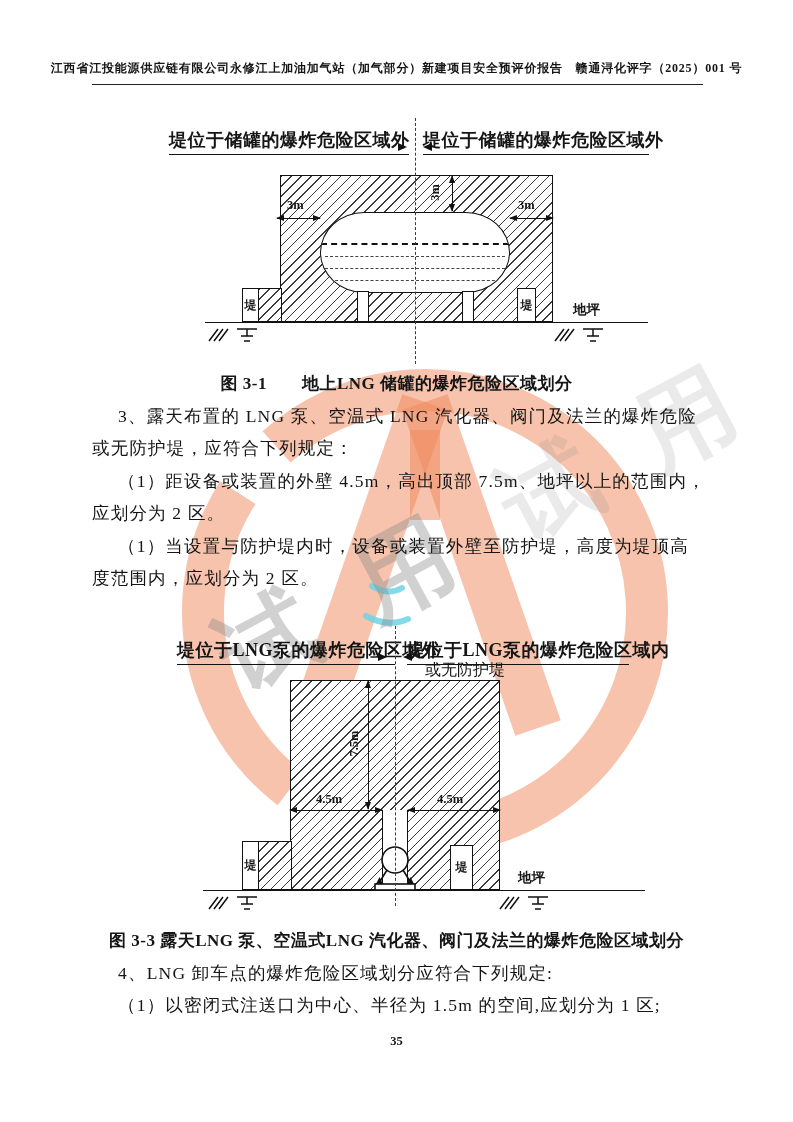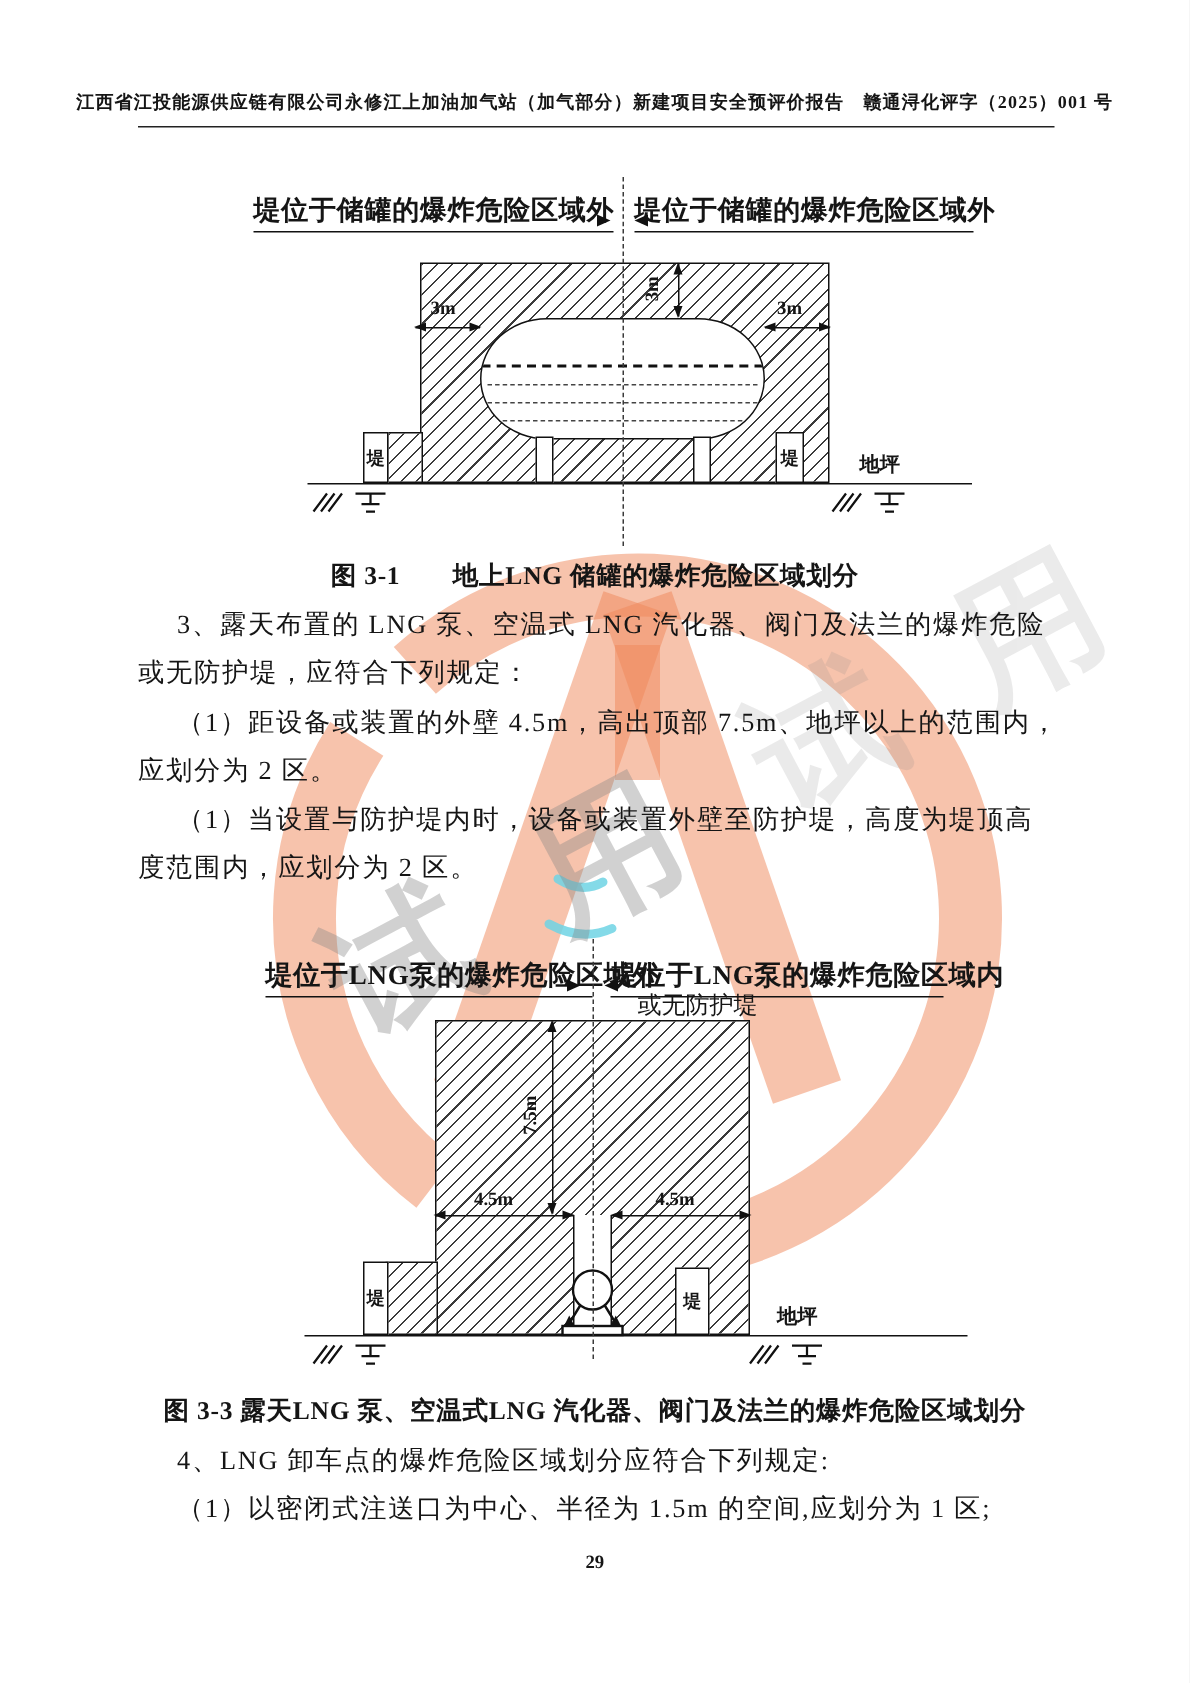--- a/index.html
+++ b/index.html
@@ -183,14 +183,14 @@
         <path d="M30,5 L50,5 M40,5 L40,12 M34,12 L46,12 M37,17 L43,17"></path>
       </g>
     </svg>
   </div>
 
   <div class="caption" style="top:929px;">图 3-3  露天LNG 泵、空温式LNG 汽化器、阀门及法兰的爆炸危险区域划分</div>
 
   <div class="bline indent" style="top:961px;">4、LNG 卸车点的爆炸危险区域划分应符合下列规定:</div>
   <div class="bline indent" style="top:993px;">（1）以密闭式注送口为中心、半径为 1.5m 的空间,应划分为 1 区;</div>
 
-  <div class="pagenum">29</div>
+  <div class="pagenum">35</div>
 </div>
 
 </body></html>

